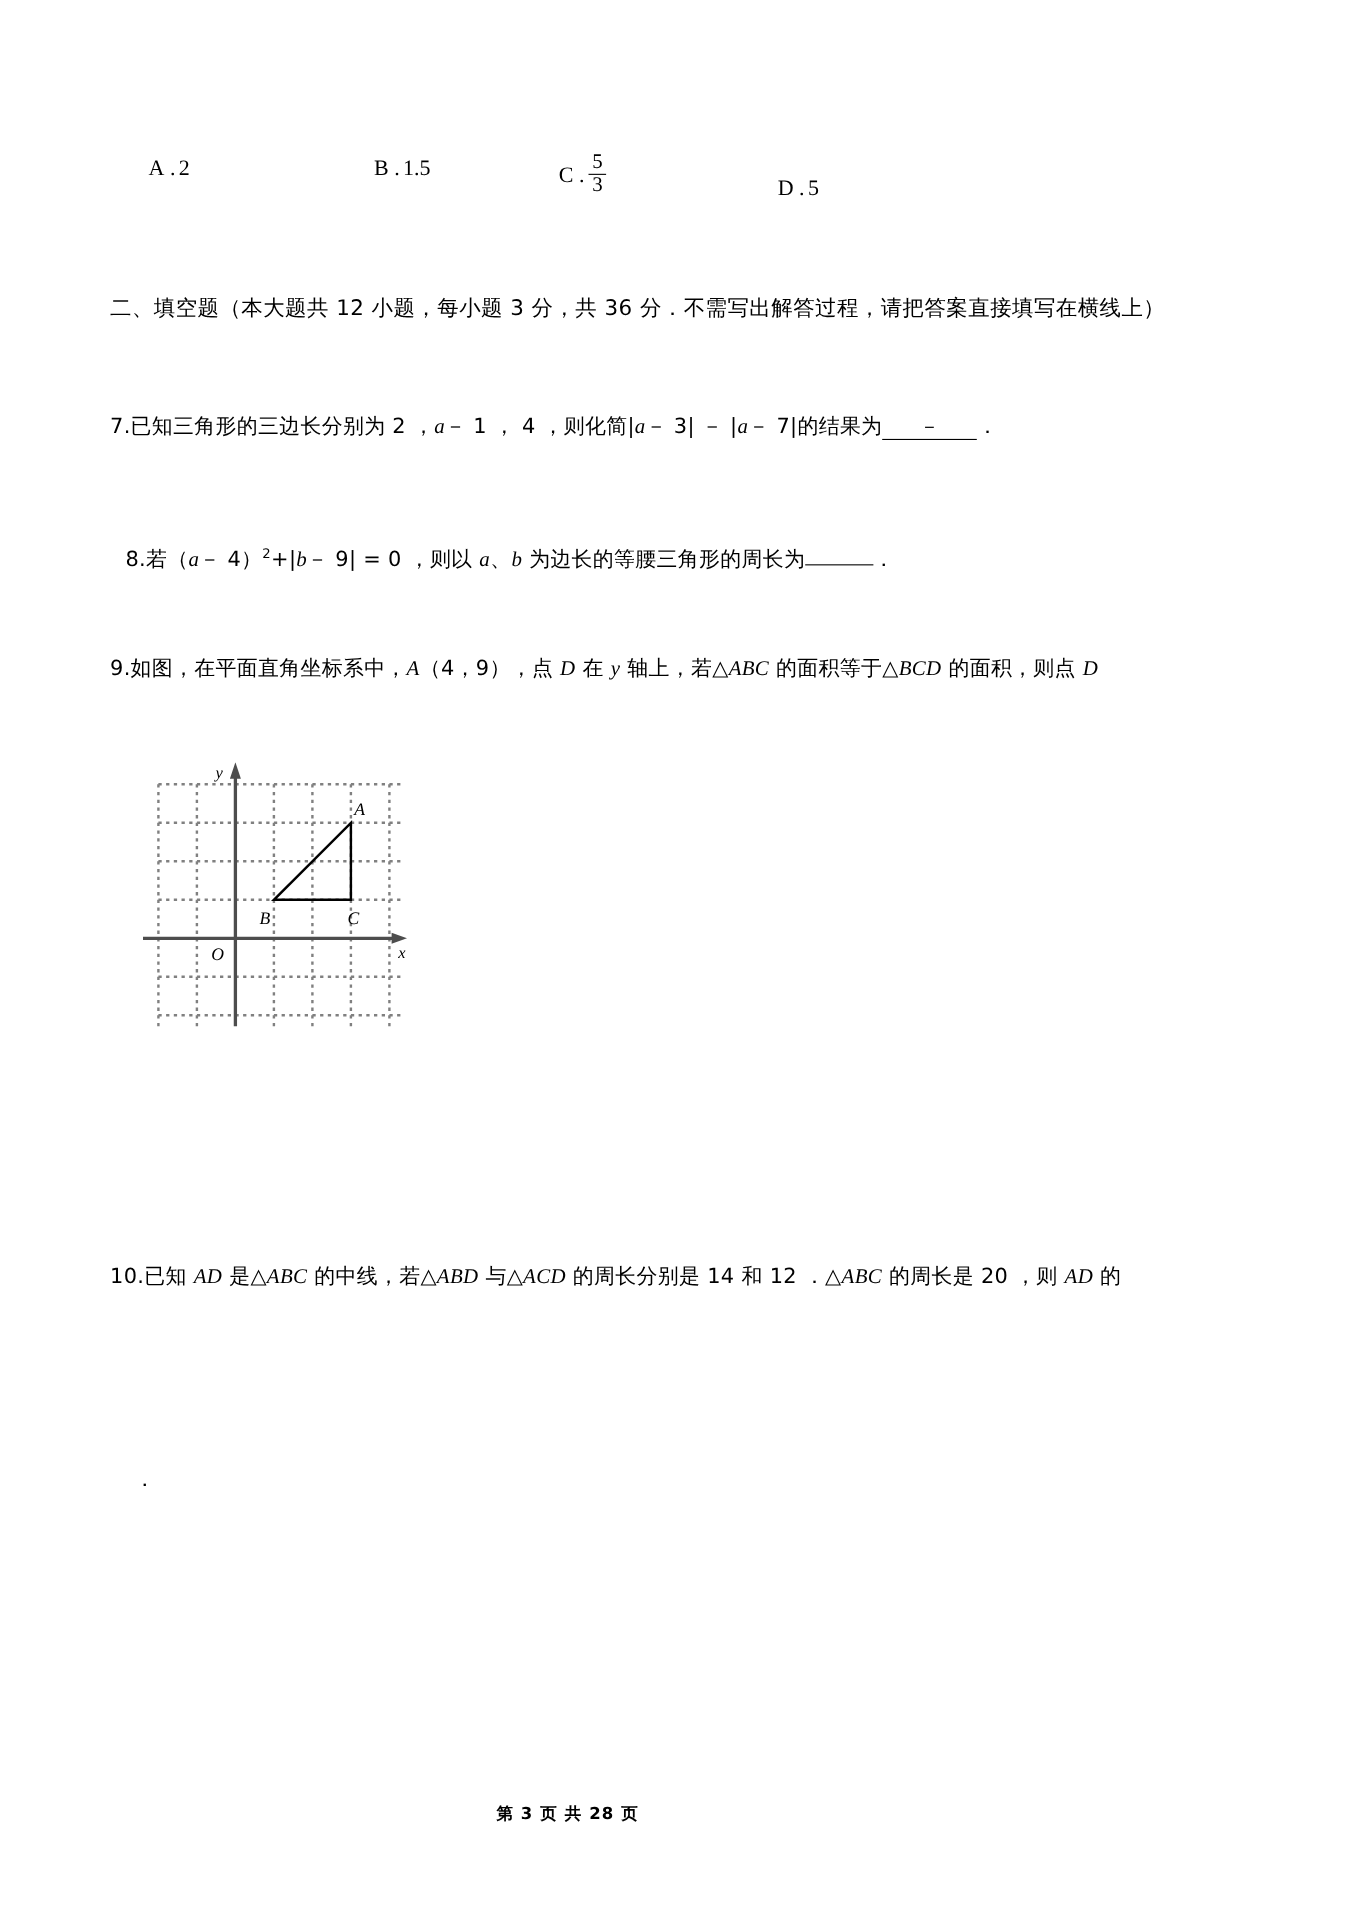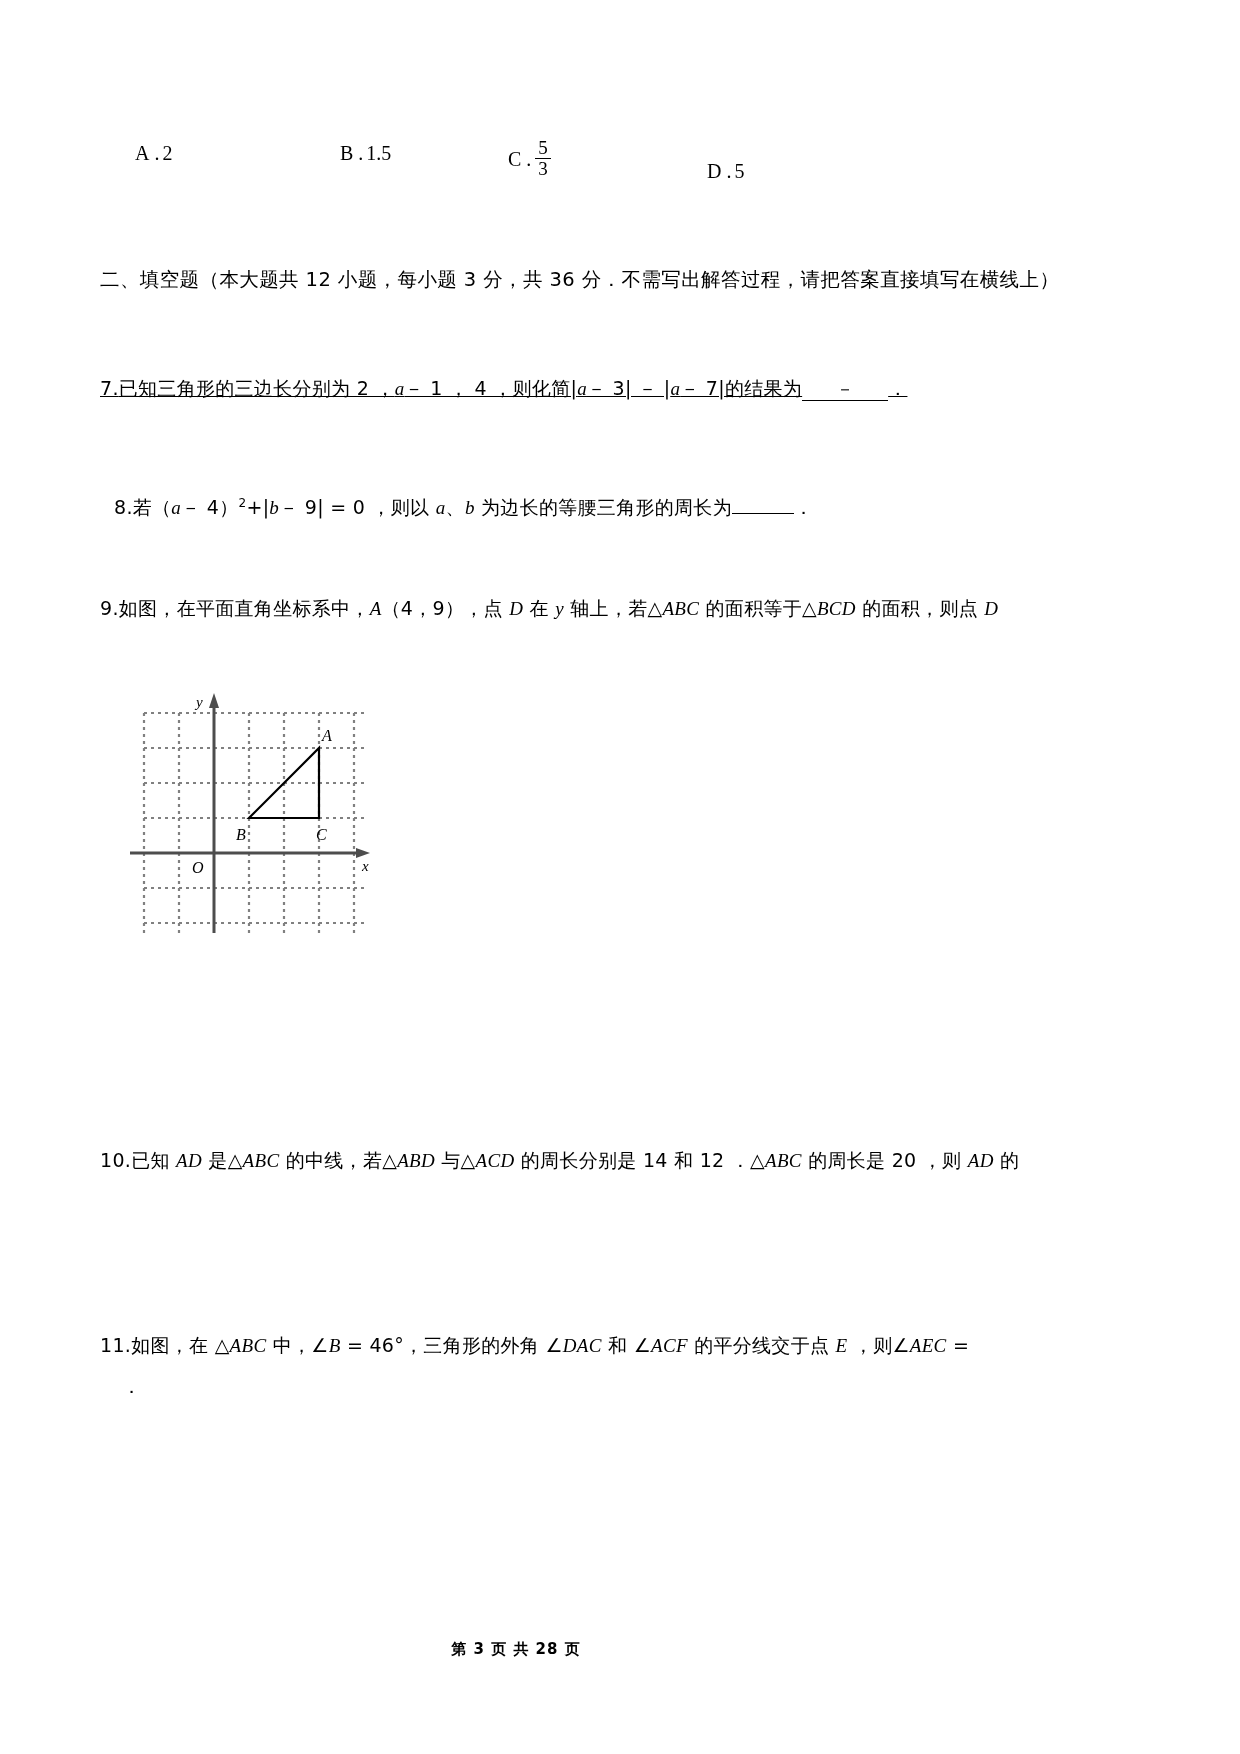--- a/index.html
+++ b/index.html
@@ -77,21 +77,21 @@
   
   .q {
     position: absolute;
     font-family: "DejaVu Sans", "Liberation Sans", sans-serif;
     font-size: 19px;
     line-height: 40px;
     letter-spacing: 0.3px;
   }
   .q .mi, .q .mn { font-family: "Liberation Serif", "DejaVu Serif", serif; }
 
-  .q7  { left: 100px; top: 368px;  width: 1040px; text-decoration: underline; }
+  .q7  { left: 100px; top: 368px;  width: 1040px; }
   .q8  { left: 114px; top: 483px;  width: 1040px; }
   .q9  { left: 100px; top: 588px;  width: 1045px; }
   .q10 { left: 100px; top: 1140px; width: 1045px; }
   .q11 { left: 100px; top: 1325px; width: 1045px; }
 
   .ind { display: inline-block; width: 22px; }
 
   .blank {
     display: inline-block;
     border-bottom: 1.6px solid #000;
@@ -215,22 +215,19 @@
   </div>
 
   <div class="q q10">
     <div>
       <span>10.</span><span>已知 </span><span class="mi">AD</span><span> 是△</span><span class="mi">ABC</span><span> 的中线，若△</span><span class="mi">ABD</span><span> 与△</span><span class="mi">ACD</span><span> 的周长分别是 14 和 12 ．△</span><span class="mi">ABC</span><span> 的周长是 20 ，则 </span><span class="mi">AD</span><span> 的</span>
     </div>
   </div>
 
   <div class="q q11">
     <div>
-      <span>11.</span><span>如图，在 △</span><span class="mi">ABC</span><span> 中，∠</span><span class="mi">B</span><span> = 46°，三角形的外角 ∠</span><span class="mi">DAC</span><span> 和 ∠</span><span class="mi">ACF</span><span> 的平分线交于点 </span><span class="mi">E</span><span> ，则∠</span><span class="mi">AEC</span><span> =</span>
-    </div>
-    <div>
       <span class="ind"></span><span>．</span>
     </div>
   </div>
 
   <div class="footer">第 3 页 共 28 页</div>
 
 </div>
 
 </body></html>

